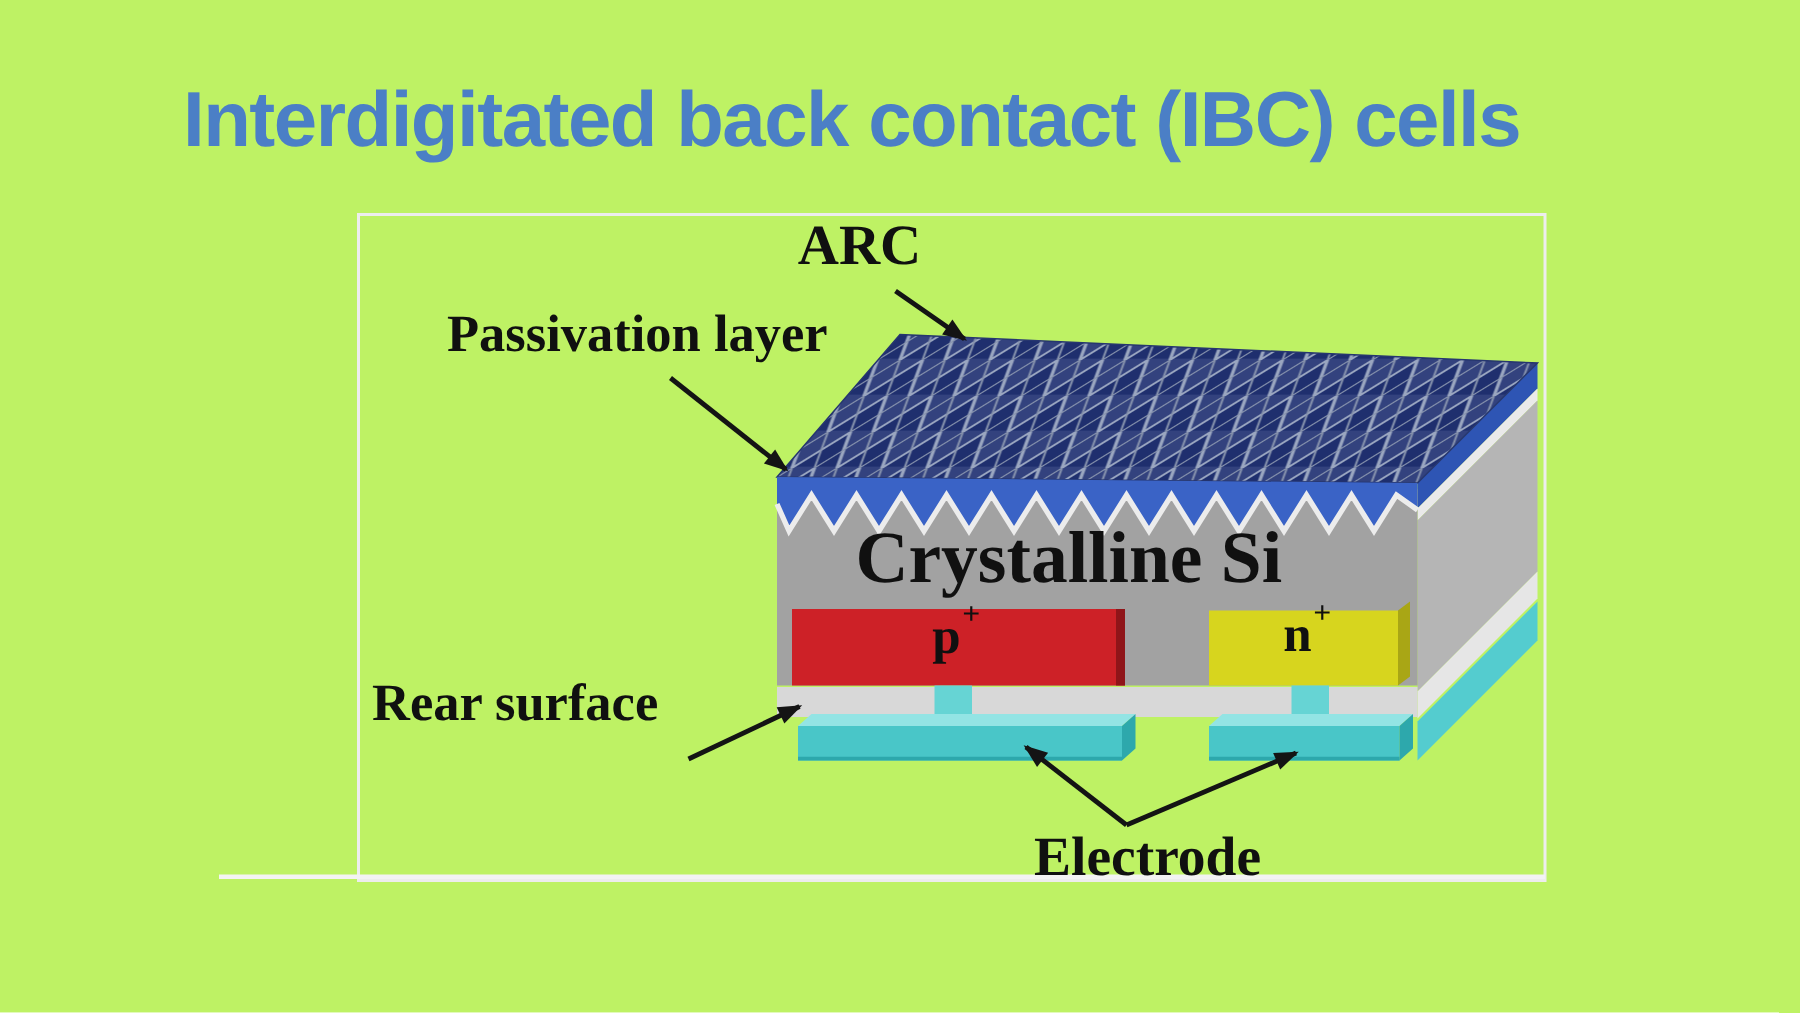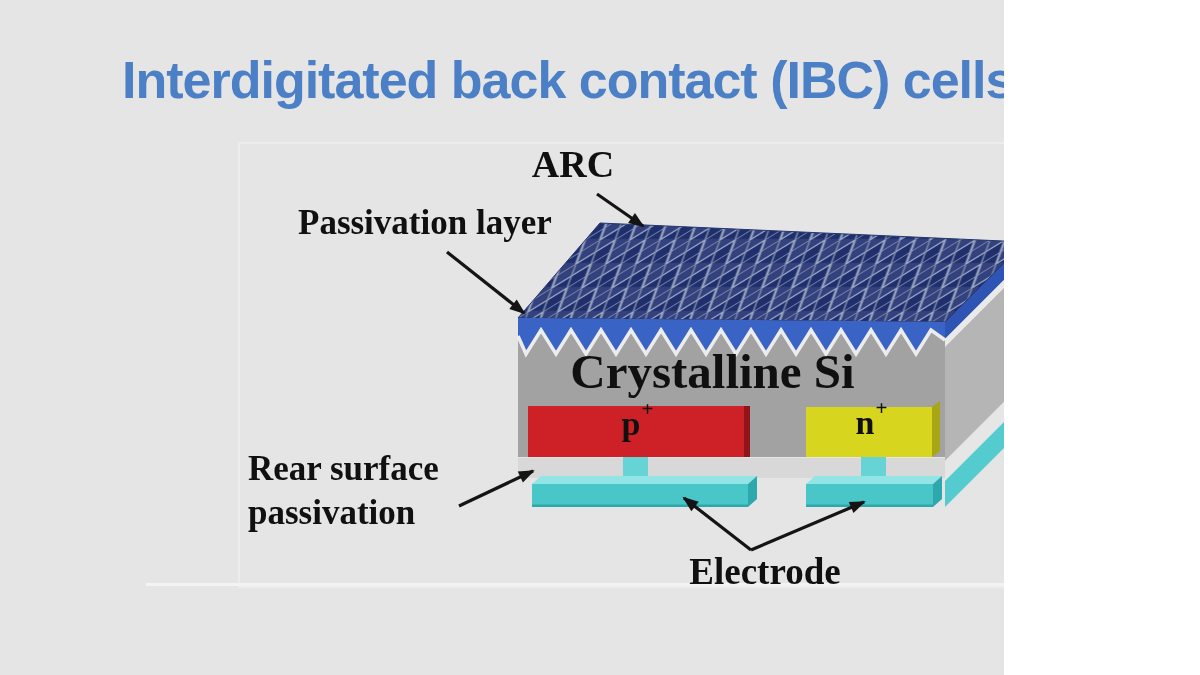--- a/index.html
+++ b/index.html
@@ -1,16 +1,16 @@
 <!DOCTYPE html>
 <html><head>
 <meta charset="utf-8">
 <style>
   html,body{margin:0;padding:0;background:#fff;}
-  .stage{position:relative;width:1004px;height:675px;background:#e5e5e5;overflow:hidden;
+  .stage{position:relative;width:1200px;height:675px;background:#bef264;overflow:hidden;
          font-family:"Liberation Sans",sans-serif;}
   .title{position:absolute;left:122px;top:50px;margin:0;
          font-family:"Liberation Sans",sans-serif;font-weight:700;font-size:52px;
          letter-spacing:-1px;color:#4b7fc6;white-space:nowrap;}
   .frame{position:absolute;left:238px;top:142px;width:789px;height:442px;
          border:2px solid #ededed;background:transparent;}
   .faint-line{position:absolute;left:146px;top:583px;width:884px;height:3px;background:#f3f3f3;}
   .fig{position:absolute;left:0;top:0;width:1200px;height:675px;}
   .label{position:absolute;font-family:"Liberation Serif",serif;font-weight:700;color:#101010;
          white-space:nowrap;z-index:5;}
@@ -96,18 +96,17 @@
   <div class="label lbl-pass">Passivation layer</div>
 
   <div class="label lbl-crys">Crystalline Si</div>
 
   <div class="label lbl-p"><span>p</span><sup>+</sup></div>
 
   <div class="label lbl-n"><span>n</span><sup>+</sup></div>
 
   <div class="label lbl-rear">
     <div>Rear surface</div>
-    <div>passivation</div>
   </div>
 
   <div class="label lbl-elec">Electrode</div>
 
 </div>
 
 </body></html>

